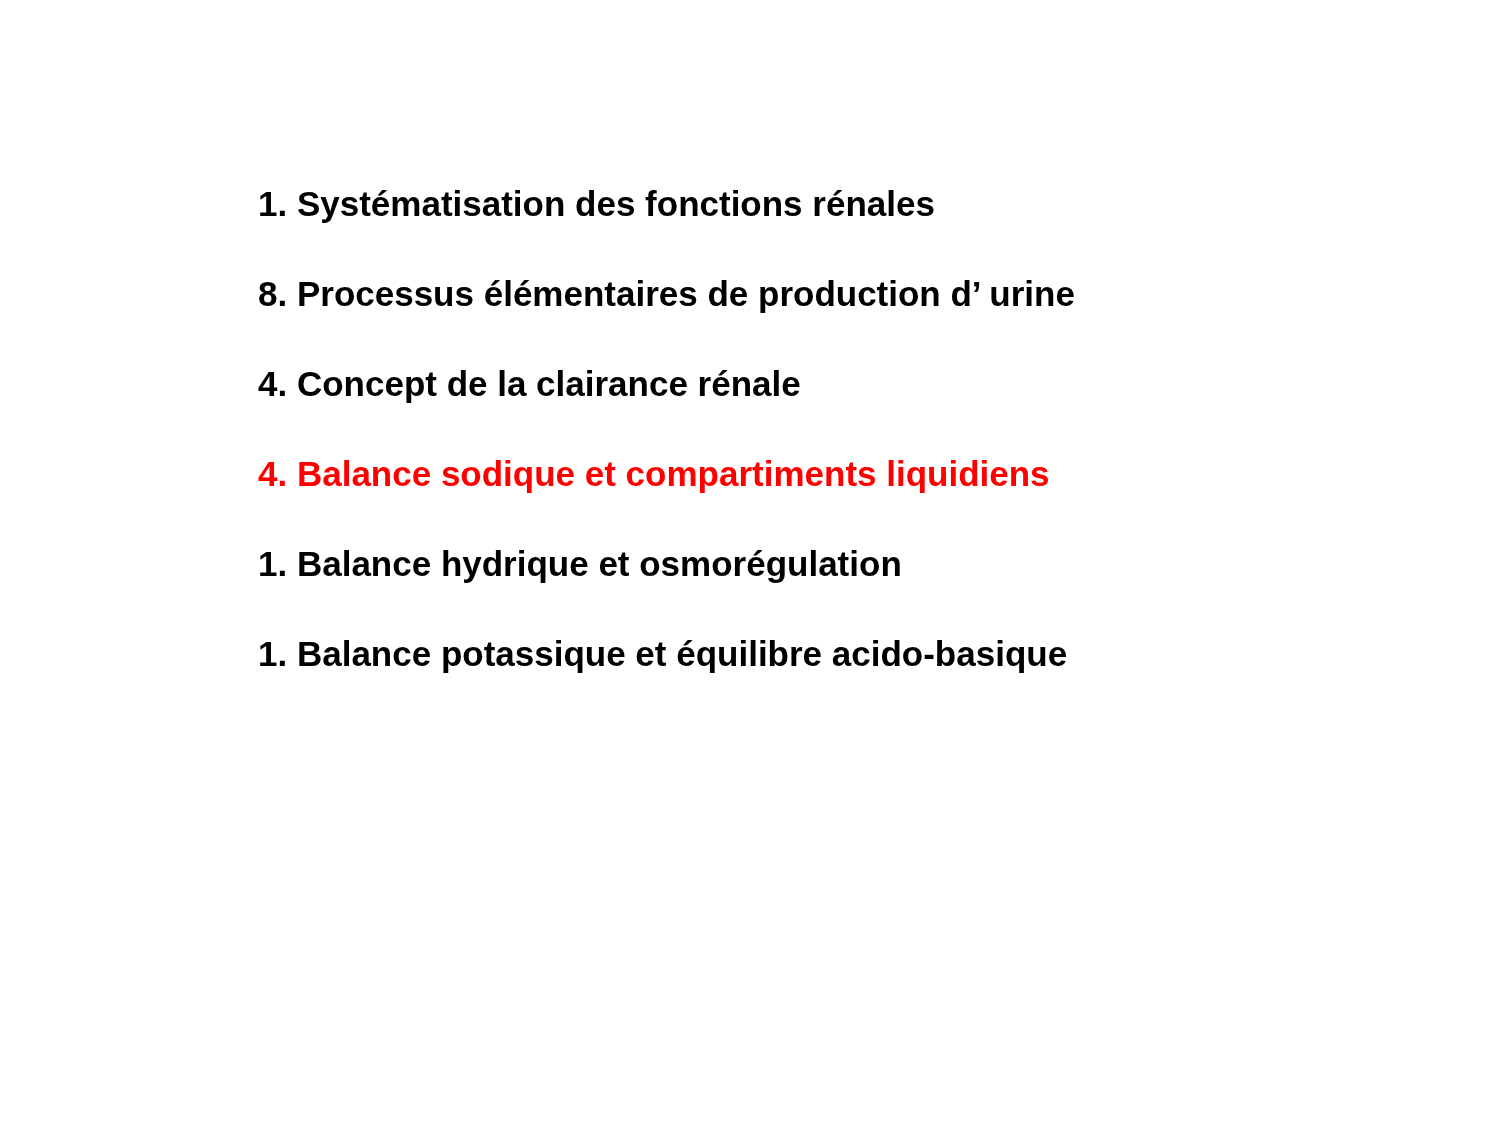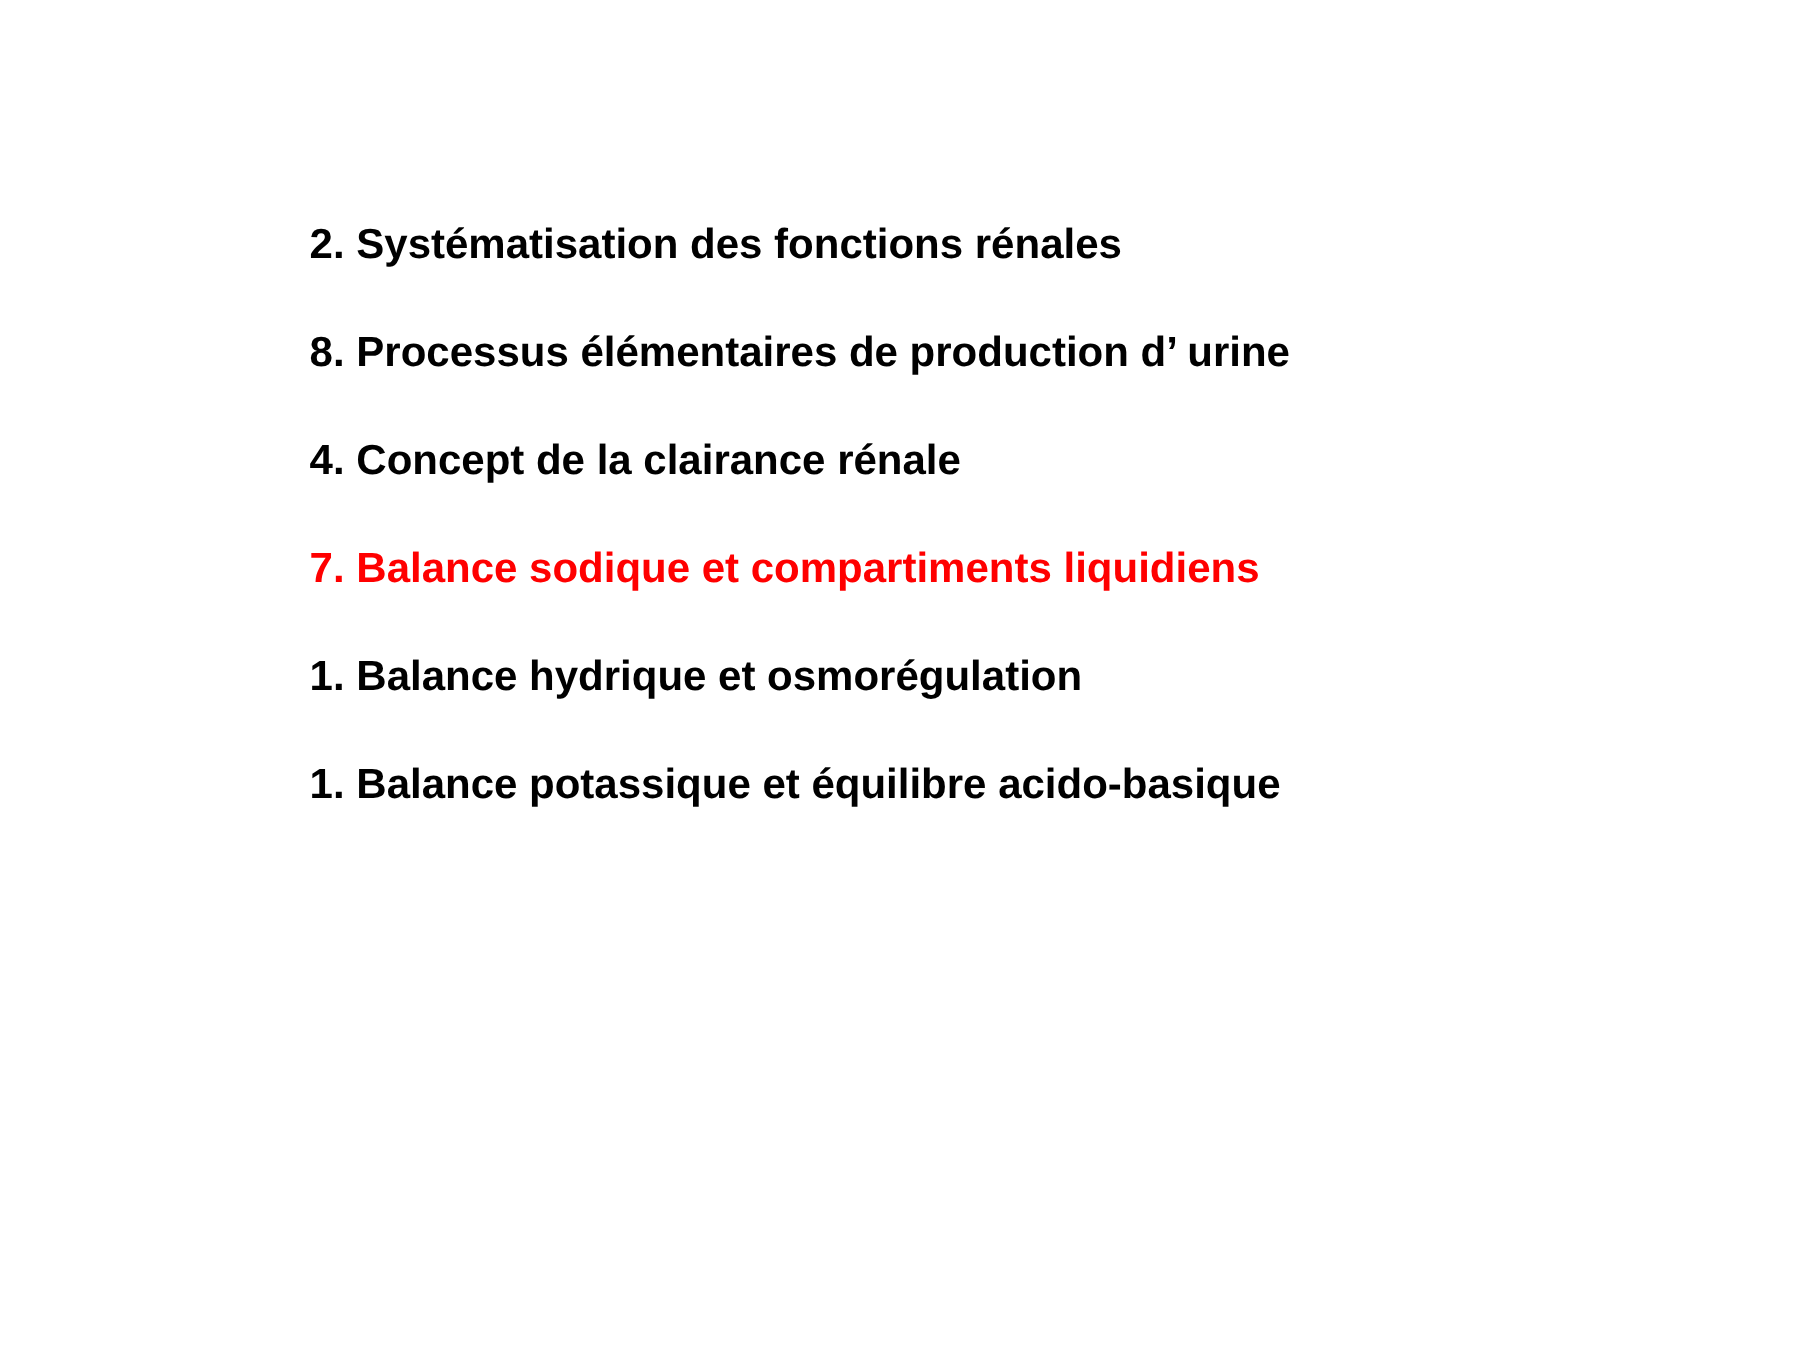--- a/index.html
+++ b/index.html
@@ -40,20 +40,20 @@
     }
     .outline li.active {
       color: #ff0000;
     }
   </style>
 </head>
 <body>
 
 <div class="slide">
   <ul class="outline">
-    <li>2. Systématisation des fonctions rénales</li>
+    <li>1. Systématisation des fonctions rénales</li>
     <li>8. Processus élémentaires de production d’ urine</li>
     <li>4. Concept de la clairance rénale</li>
-    <li class="active">7. Balance sodique et compartiments liquidiens</li>
+    <li class="active">4. Balance sodique et compartiments liquidiens</li>
     <li>1. Balance hydrique et osmorégulation</li>
     <li>1. Balance potassique et équilibre acido-basique</li>
   </ul>
 </div>
 
 </body></html>

